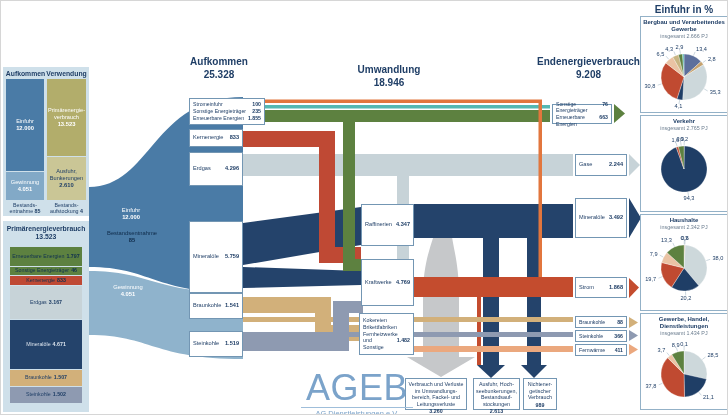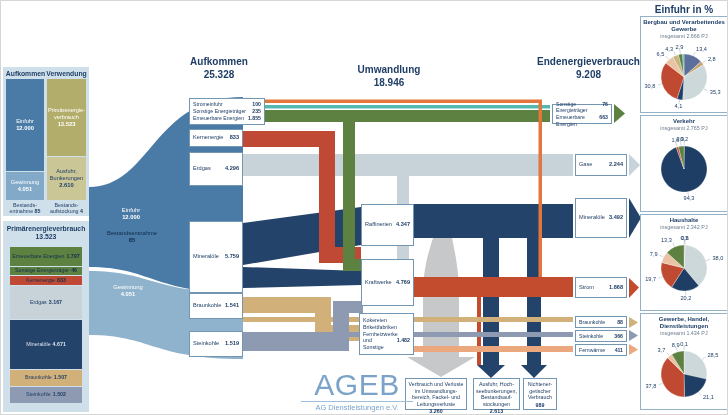--- a/index.html
+++ b/index.html
@@ -25,21 +25,21 @@
   .sbox{position:absolute;background:#fff;border:1px solid #7396b3;box-sizing:border-box;
         display:flex;flex-direction:column;justify-content:center;padding:1px 3px;}
   .brow{display:flex;justify-content:space-between;font-size:5.6px;color:#1f3e66;line-height:1.3;}
   .brow .bv{font-weight:bold;margin-left:3px;white-space:nowrap;}
   .sbox.small .brow{font-size:5.2px;}
   .cline{font-size:5.3px;color:#1f3e66;line-height:1.3;}
   .bottombox{position:absolute;background:#fff;border:1px solid #7396b3;box-sizing:border-box;
              font-size:5.3px;color:#1f3e66;text-align:center;padding:2px 1px;line-height:1.25;}
   .bottombox .bv2{font-weight:bold;margin-top:1px;}
   #logo{position:absolute;left:300px;top:369px;width:112px;text-align:center;color:#7ba3ca;}
-  #logo .big{font-size:30px;line-height:1;letter-spacing:0.5px;}
+  #logo .big{font-size:36px;line-height:1;letter-spacing:0.5px;}
   #logo .sub{font-size:7.5px;border-top:1px solid #9fbeda;margin-top:1px;padding-top:1px;}
   #shares-title{position:absolute;left:639px;top:3px;width:88px;text-align:center;
                 font-size:10px;font-weight:bold;color:#1f3e66;}
   #pie-cards{position:absolute;left:639px;top:15px;width:88px;}
   .card{background:#fff;border:1px solid #93b1c7;box-sizing:border-box;width:88px;height:97px;
         margin-bottom:2px;display:flex;flex-direction:column;align-items:center;padding-top:2px;}
   .card .ct{font-size:6px;font-weight:bold;color:#1f3e66;text-align:center;line-height:1.2;width:84px;}
   .card .cs{font-size:5.4px;color:#6b7d8f;text-align:center;line-height:1.2;}
 </style>
 </head>

